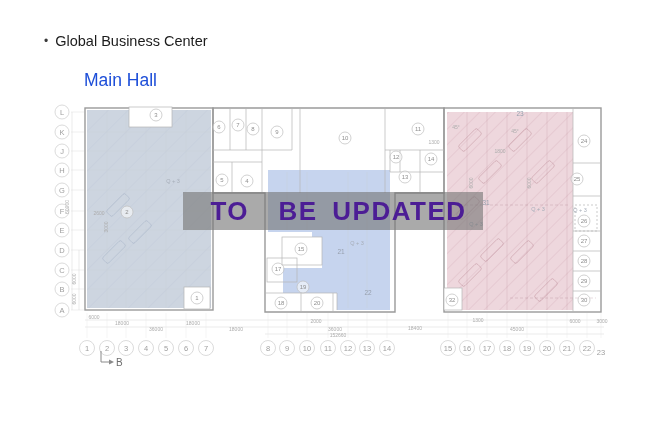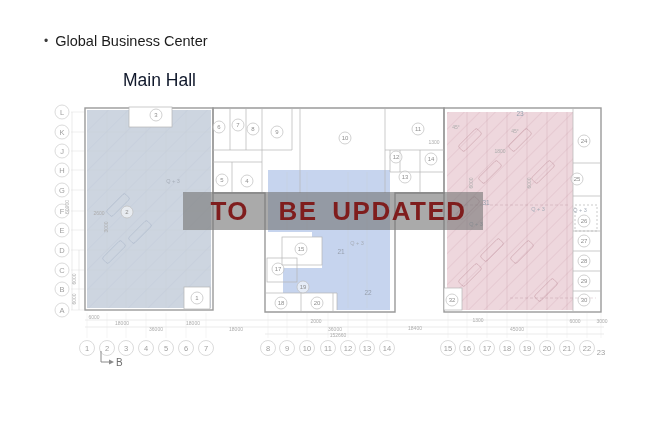--- a/index.html
+++ b/index.html
@@ -333,19 +333,19 @@
       <path d="M101,351 L101,362 L109,362" stroke="#8a8a8a" fill="none" stroke-width="1"></path>
       <polygon points="109,359.5 114,362 109,364.5" fill="#8a8a8a"></polygon>
       <text class="markerb" x="116" y="366">B</text>
     </g>
   </svg>
 
   <div class="header">
     <span class="bullet">•</span>
     <span class="title">Global Business Center</span>
   </div>
-  <div class="subtitle" style="color: #0f172a; margin-left: 39px;">Main Hall</div>
+  <div class="subtitle" style="color: #1d4ed8;">Main Hall</div>
 
   <div class="watermark" style="background: rgba(118, 118, 118, 0.62);">
-    <span style="color: #7f1d1d; margin-left: 11px;">TO  BE UPDATED</span>
+    <span style="color: #4c1d95; margin-left: 11px;">TO  BE UPDATED</span>
   </div>
 
 </div>
 
 </body></html>

